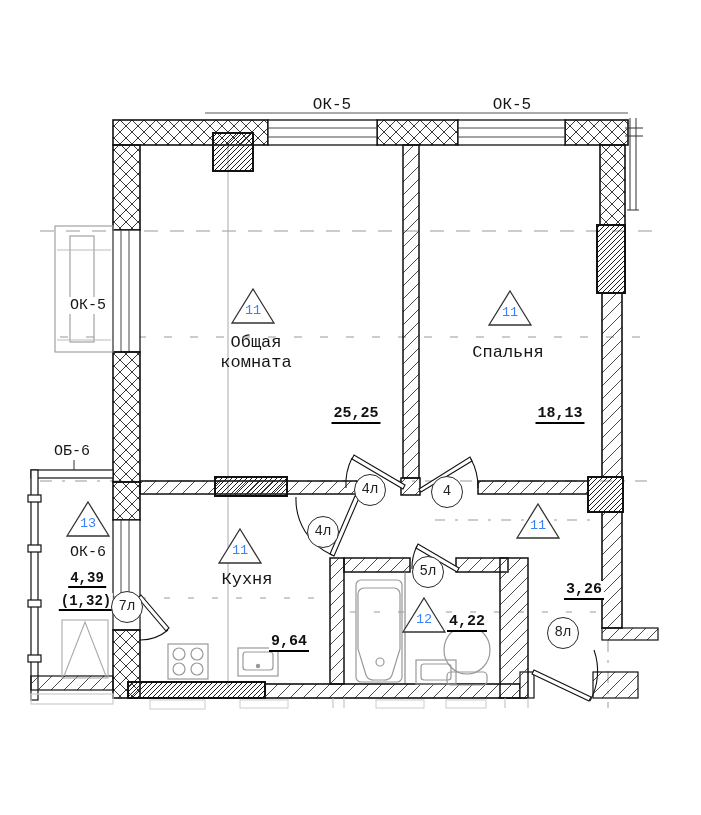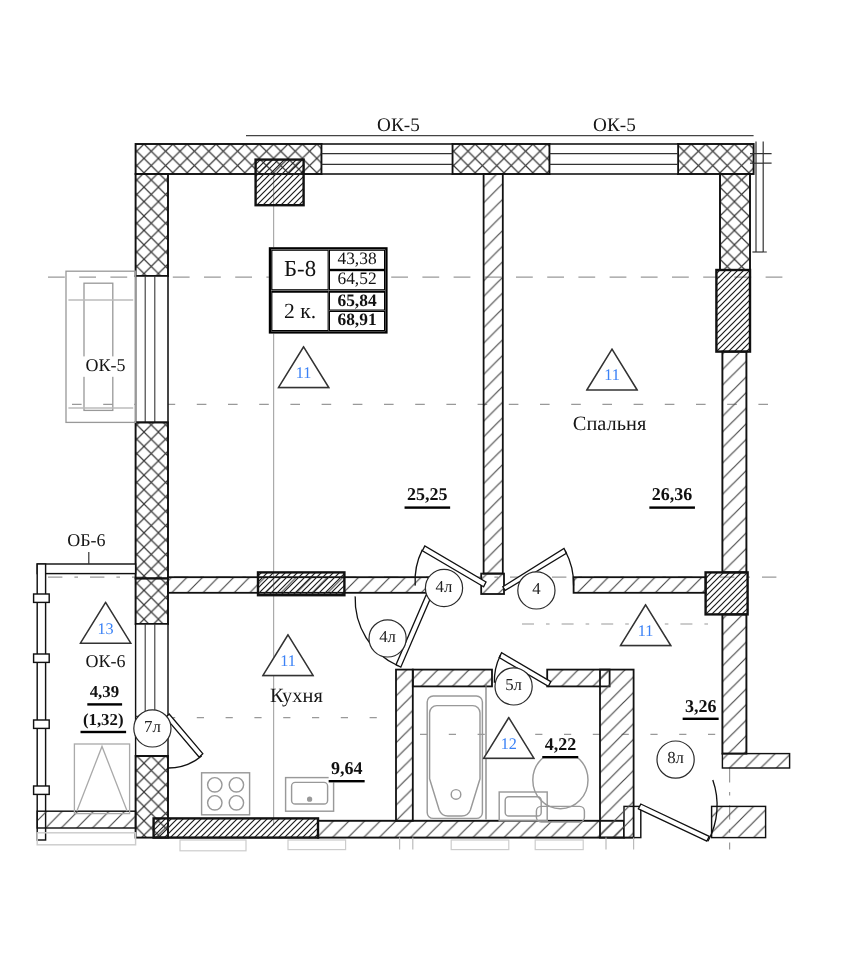--- a/index.html
+++ b/index.html
@@ -1,18 +1,18 @@
 <!DOCTYPE html>
 <html><head>
 <meta charset="utf-8">
 <style>
   html,body { margin:0; padding:0; background:#fff; }
   .plan {
     position:relative; width:701px; height:814px; background:#fff; overflow:hidden;
-    font-family:Liberation Serif, serif; color:#111;
+    font-family:Liberation Mono, monospace; color:#111;
   }
   .plan svg.base { position:absolute; left:0; top:0; }
   .lbl { position:absolute; transform:translateX(-50%); font-size:16px; letter-spacing:0; white-space:nowrap; color:#161616; }
   .lbl.bg { background:#fff; padding:0 3px; }
   .lbl.sm { font-size:15px; }
   .roomname { position:absolute; transform:translateX(-50%); font-size:17px; text-align:center; line-height:20px; color:#161616; white-space:nowrap; }
   .area { position:absolute; transform:translateX(-50%); font-weight:bold; font-size:15px;
           border-bottom:2px solid #000; padding:0 2px 0 2px; background:#fff; white-space:nowrap; }
   .area.small { font-size:14px; }
   .tri { position:absolute; width:44px; height:36px; }
@@ -206,45 +206,41 @@
       <line x1="528" y1="698" x2="528" y2="708" stroke="#bbb"></line>
     </g>
   </svg>
 
   <div class="lbl" style="left:332px; top:96px;">ОК-5</div>
   <div class="lbl" style="left:512px; top:96px;">ОК-5</div>
   <div class="lbl sm bg" style="left:88px; top:297px;">ОК-5</div>
   <div class="lbl sm bg" style="left:72px; top:443px;">ОБ-6</div>
   <div class="lbl sm" style="left:88px; top:544px;">ОК-6</div>
 
-  <div class="itab">
-    <div class="it-unit">Б-8</div>
-    <div class="it-type">2 к.</div>
-    <div class="it-v">43,38</div>
-    <div class="it-v">64,52</div>
-    <div class="it-v b hv">65,84</div>
-    <div class="it-v b">68,91</div>
-  </div>
 
   <div class="tri" style="left:231px; top:288px;">
     <svg width="44" height="36">
         <polygon points="22,1 43,35 1,35" fill="#fff" stroke="#333" stroke-width="1.3"></polygon>
       </svg>
     <span>11</span>
   </div>
+  <div class="roomname" style="left:256px; top:333px;">
+    <div>Общая</div>
+    <div>комната</div>
+  </div>
   <div class="area" style="left:356px; top:405px;">25,25</div>
 
   <div class="tri" style="left:488px; top:290px;">
     <svg width="44" height="36">
         <polygon points="22,1 43,35 1,35" fill="#fff" stroke="#333" stroke-width="1.3"></polygon>
       </svg>
     <span>11</span>
   </div>
   <div class="roomname" style="left:508px; top:343px;">Спальня</div>
-  <div class="area" style="left:560px; top:405px;">26,36</div>
+  <div class="area" style="left:560px; top:405px;">18,13</div>
 
   <div class="tri" style="left:218px; top:528px;">
     <svg width="44" height="36">
         <polygon points="22,1 43,35 1,35" fill="#fff" stroke="#333" stroke-width="1.3"></polygon>
       </svg>
     <span>11</span>
   </div>
   <div class="roomname" style="left:247px; top:570px;">Кухня</div>
   <div class="area" style="left:289px; top:609px;margin-top:24px;">9,64</div>
 

